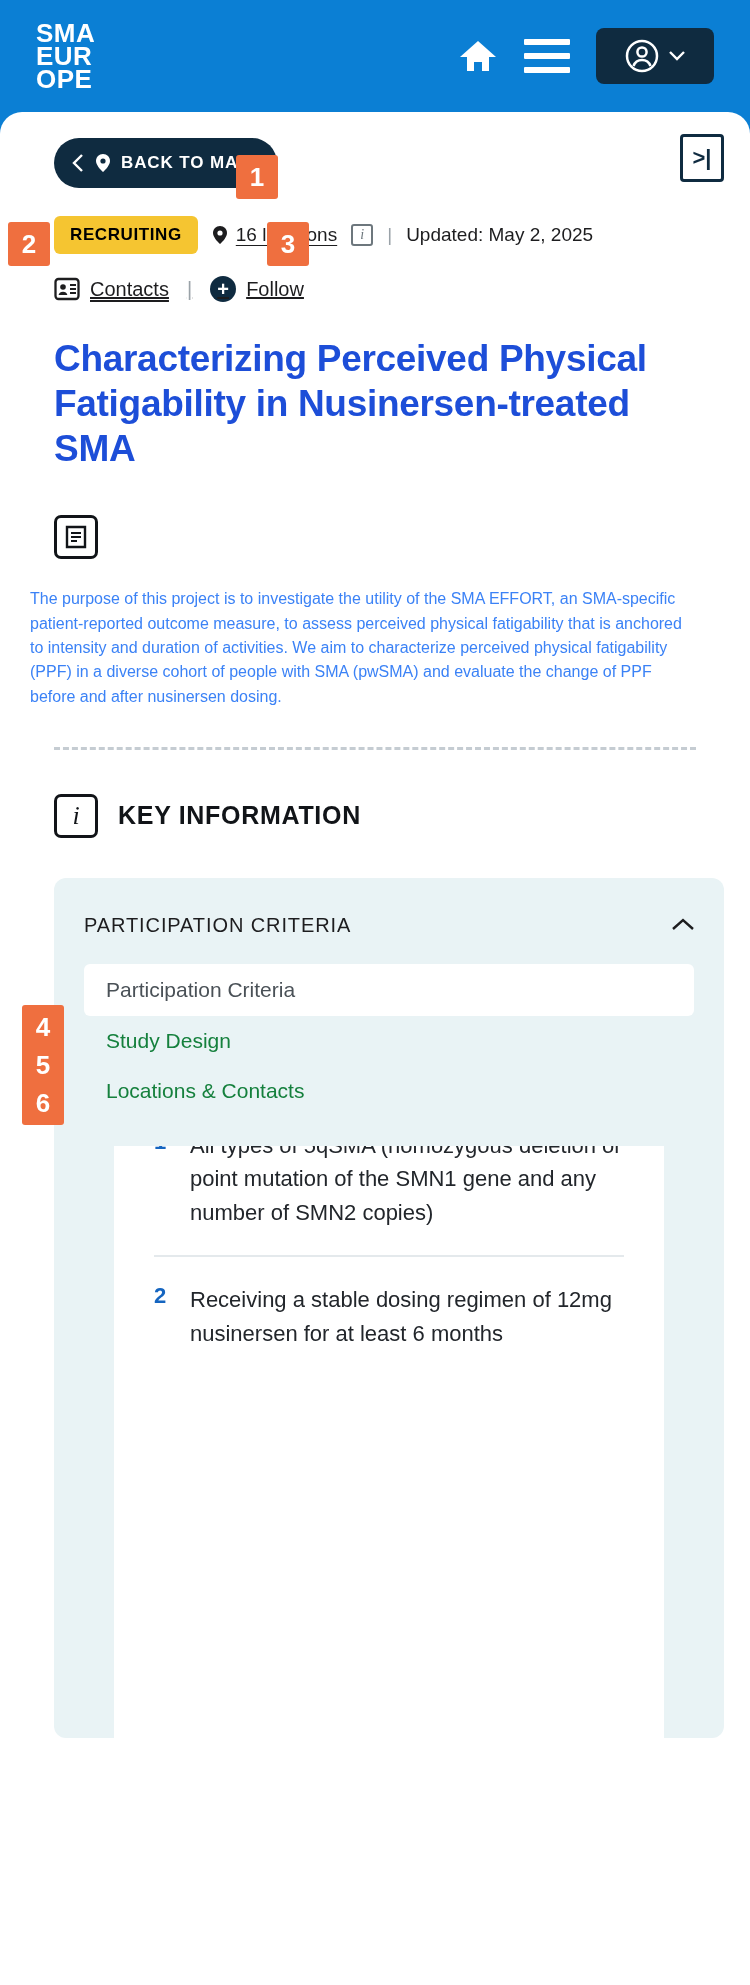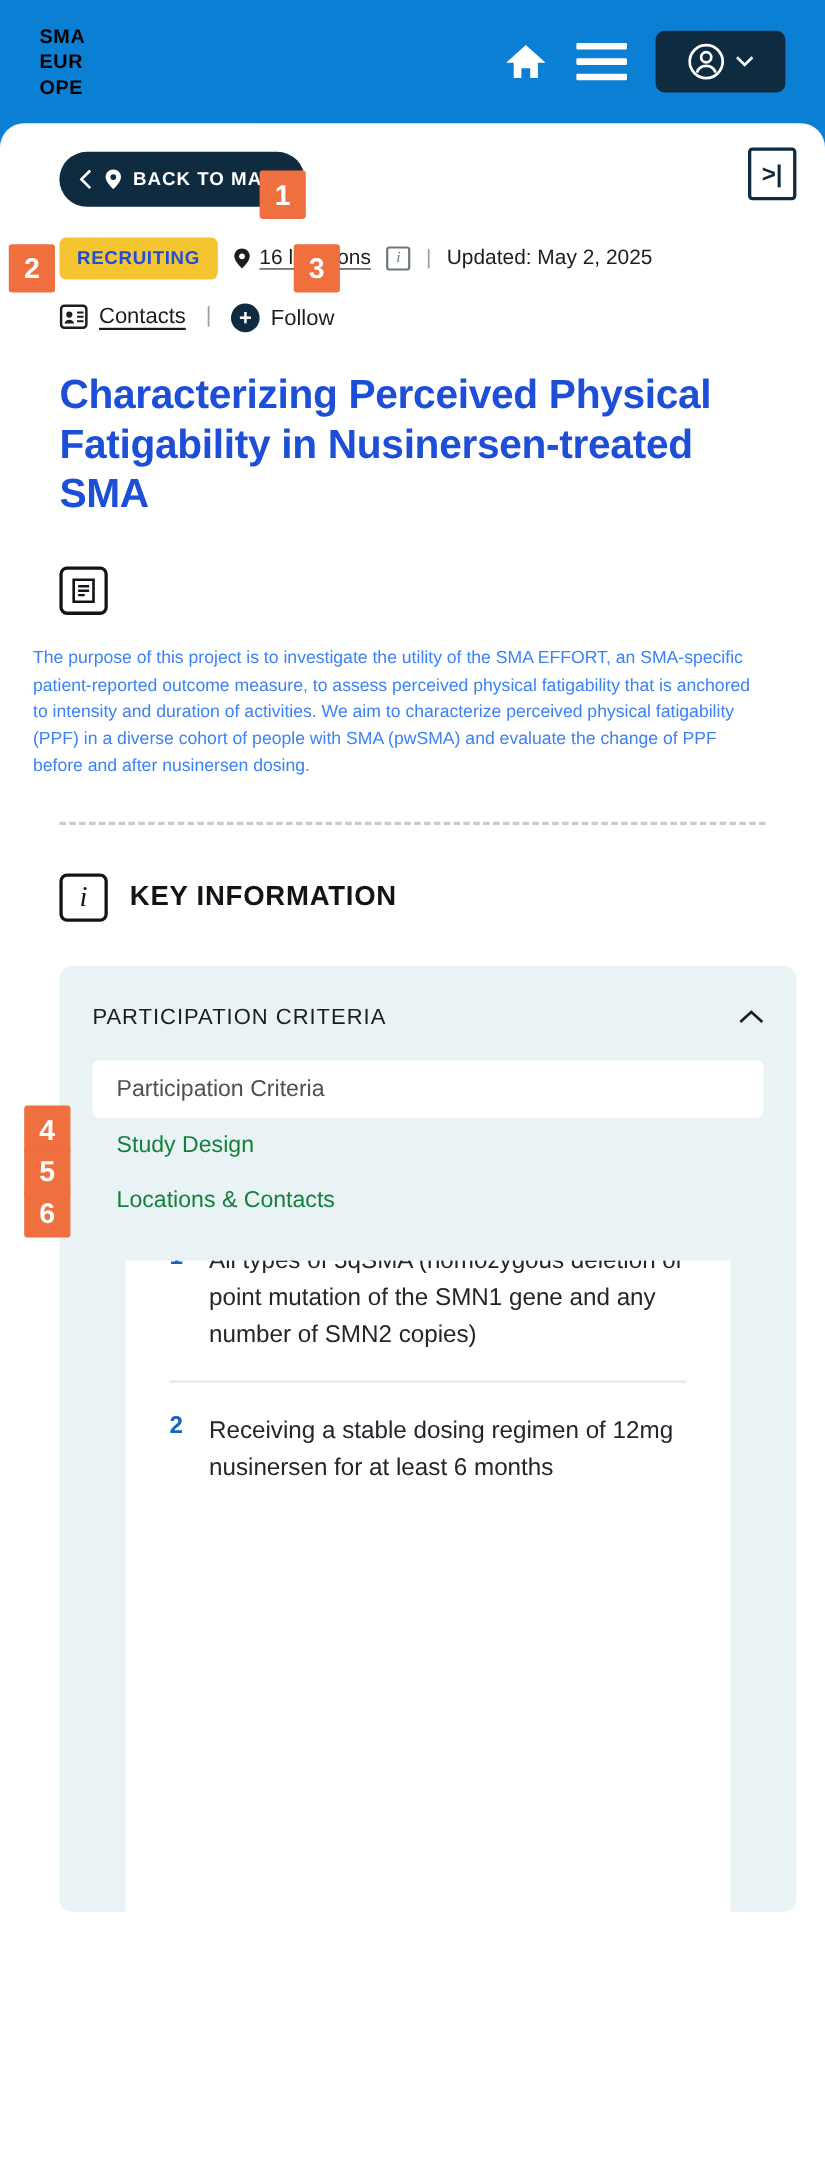--- a/index.html
+++ b/index.html
@@ -22,23 +22,23 @@
     position: absolute;
     top: 0; left: 0;
     width: 750px;
     height: 112px;
     background: #0b7fd4;
     display: flex;
     align-items: center;
     padding: 0 36px;
   }
   .logo {
-    color: #000000;
-    font-weight: 700;
-    font-size: 18px;
+    color: #ffffff;
+    font-weight: 700;
+    font-size: 26px;
     line-height: 23px;
     letter-spacing: 0.5px;
   }
   .header-right {
     margin-left: auto;
     display: flex;
     align-items: center;
     gap: 26px;
   }
   .home-icon svg { display: block; }
@@ -108,21 +108,21 @@
   .meta-row {
     display: flex;
     align-items: center;
     gap: 14px;
     padding: 28px 36px 0 54px;
     font-size: 19px;
     color: #1d1d1f;
   }
   .badge-recruiting {
     background: #f5c531;
-    color: #1d4ed8;
+    color: #000000;
     font-weight: 700;
     font-size: 17px;
     letter-spacing: 0.6px;
     border-radius: 6px;
     padding: 9px 16px;
   }
   .loc {
     display: inline-flex;
     align-items: center;
     gap: 8px;
@@ -137,25 +137,26 @@
     font-size: 14px;
     line-height: 18px;
     text-align: center;
     color: #6d777d;
     font-style: italic;
     font-family: "Liberation Serif", serif;
   }
 
   .links-row {
     display: flex;
-    align-items: flex-start;
+    align-items: center;
     gap: 18px;
     padding: 22px 36px 0 54px;
     font-size: 20px;
     color: #1d1d1f;
+    text-decoration: underline;
   }
   .contacts-link {
     display: inline-flex;
     align-items: center;
     gap: 10px;
     text-decoration: underline;
     text-underline-offset: 4px;
   }
   .follow-link {
     display: inline-flex;

